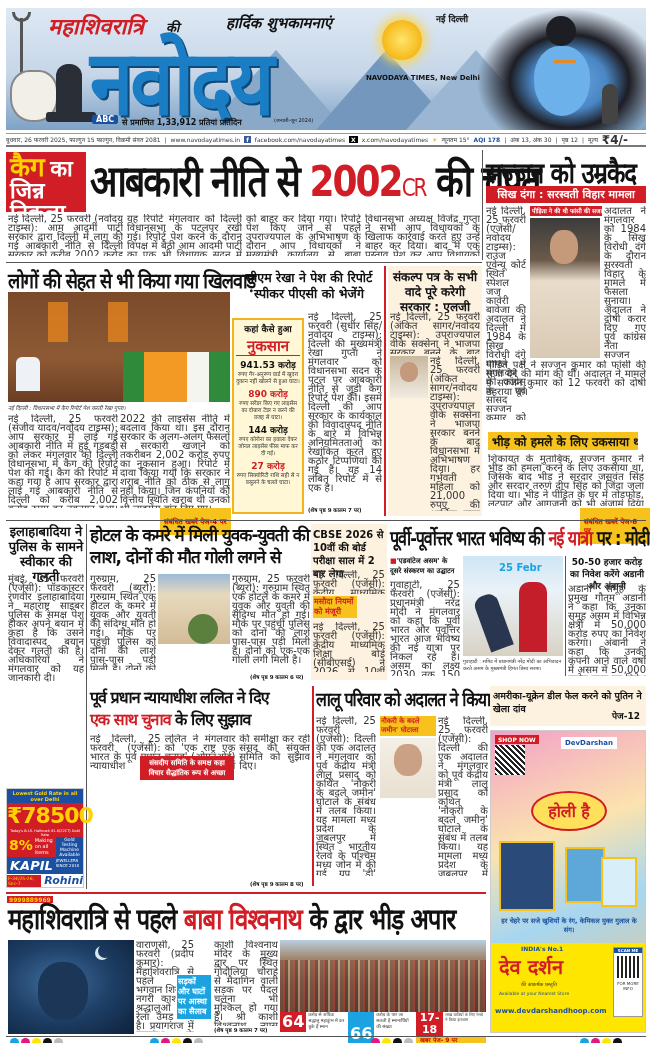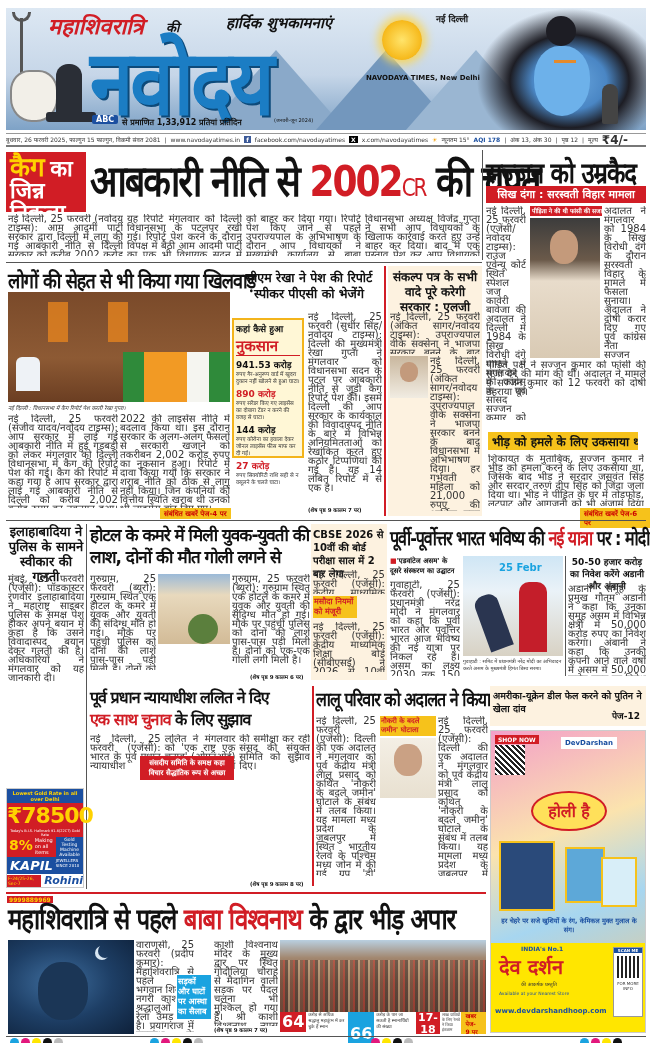--- a/index.html
+++ b/index.html
@@ -21,21 +21,21 @@
 .mainhead{left:90px;top:150px;width:390px;font-size:36px;font-weight:bold;letter-spacing:-2px;color:#111;white-space:nowrap;transform:scaleY(1.2);transform-origin:top left}
 .red{color:#d11d25}
 .col{font-size:10px;line-height:9px;color:#333;text-align:justify}
 .vline{background:#555;width:1px}
 .hline{background:#555;height:1px}
 .sajjan{left:486px;top:152px;width:160px;font-size:24px;font-weight:bold;letter-spacing:-1px;color:#111;transform:scaleY(1.2);transform-origin:top left;white-space:nowrap}
 .sikhbar{left:486px;top:186px;width:160px;height:17px;background:#d11d25;color:#fff;font-size:11px;font-weight:bold;text-align:center;line-height:17px}
 .sec-head{font-weight:bold;color:#111;white-space:nowrap;letter-spacing:-1px}
 .photo{background:#8a6a4a;overflow:hidden;position:absolute}
 .yellowbox{background:#fff7d6;border:2px solid #f3b41b}
-.tag{background:#f6c21b;color:#c00;font-size:7px;font-weight:bold;padding:1px 4px}
+.tag{background:#f6c21b;color:#c00;font-size:7px;font-weight:bold;padding:9px 4px}
 .orange-head{background:#f6c21b;color:#111;font-weight:bold}
 .goldad{left:6px;top:788px;width:78px;height:100px;background:#fff;border:1px solid #ccc}
 .bigstat{font-weight:bold;color:#fff;text-align:center}
 .cmyk{display:flex;gap:2px}
 .cmyk span{width:9px;height:9px;border-radius:50%;display:inline-block}
 </style>
 </head>
 <body>
 
 <div class="abs masthead">
@@ -126,21 +126,21 @@
   <div class="abs" style="left:40px;top:10px;width:20px;height:40px;background:#f28a1d;opacity:.7"></div>
   <div class="abs" style="left:100px;top:10px;width:20px;height:40px;background:#f28a1d;opacity:.7"></div>
   <div class="abs" style="left:115px;top:60px;width:107px;height:50px;background:linear-gradient(90deg,#2f8a3a 0 20%,#f29a24 20% 60%,#f5f5f0 60% 80%,#2f8a3a 80%)"></div>
   <div class="abs" style="left:8px;top:65px;width:24px;height:34px;background:#eef2f6;border-radius:6px 6px 0 0"></div>
 </div>
 <div class="abs" style="left:8px;top:404px;font-size:5.5px;font-style:italic;color:#333;white-space:nowrap">नई दिल्ली : विधानसभा में कैग रिपोर्ट पेश करती रेखा गुप्ता।</div>
 <div class="abs col" style="left:8px;top:414px;width:110px;height:94px;overflow:hidden">नई दिल्ली, 25 फरवरी (संजीव यादव/नवोदय टाइम्स): आप सरकार में लाई गई आबकारी नीति में हुई गड़बड़ी को लेकर मंगलवार को दिल्ली विधानसभा में कैग की रिपोर्ट पेश की गई। कैग की रिपोर्ट में कहा गया है आप सरकार द्वारा लाई गई आबकारी नीति से दिल्ली को करीब 2,002 करोड़ रुपए का नुकसान हुआ। इस दौरान न सिर्फ विशेषज्ञ पैनल की सिफारिशों को नजरअंदाज कर लाइसेंस जारी किए गए।</div>
 <div class="abs col" style="left:120px;top:414px;width:110px;height:94px;overflow:hidden">2022 की लाइसेंस नीति में बदलाव किया था। इस दौरान सरकार के अलग-अलग फैसलों से सरकारी खजाने को तकरीबन 2,002 करोड़ रुपए का नुकसान हुआ। रिपोर्ट में दावा किया गया कि सरकार ने शराब नीति को ठीक से लागू नहीं किया। जिन कंपनियों की वित्तीय स्थिति खराब थी उनको भी लाइसेंस बांट दिए गए।</div>
 <div class="abs tag" style="left:160px;top:508px">संबंधित खबरें पेज-4 पर</div>
 
-<div class="abs yellowbox" style="left:232px;top:318px;width:72px;height:140px;padding:2px;">
+<div class="abs yellowbox" style="left:232px;top:318px;width:72px;height:196px;padding:2px;text-align:center">
   <div style="font-size:9px;font-weight:bold;color:#111">कहां कैसे हुआ</div>
   <div style="font-size:15px;font-weight:bold;color:#d11d25;border-bottom:1px solid #d11d25;margin-bottom:2px">नुकसान</div>
   <div style="font-size:9px;font-weight:bold;color:#111">941.53 करोड़</div>
   <div style="font-size:5.5px;line-height:7px;color:#333">रुपए गैर-अनुरूप वार्ड में खुदरा दुकान नहीं खोलने से हुआ घाटा।</div>
   <div style="font-size:9px;font-weight:bold;color:#d11d25;margin-top:2px">890 करोड़</div>
   <div style="font-size:5.5px;line-height:7px;color:#333">रुपए सरेंडर किए गए लाइसेंस का दोबारा टेंडर न करने की वजह से घाटा।</div>
   <div style="font-size:9px;font-weight:bold;color:#111;margin-top:2px">144 करोड़</div>
   <div style="font-size:5.5px;line-height:7px;color:#333">रुपए कोरोना का हवाला देकर जोनल लाइसेंस फीस माफ कर दी गई।</div>
   <div style="font-size:9px;font-weight:bold;color:#d11d25;margin-top:2px">27 करोड़</div>
   <div style="font-size:5.5px;line-height:7px;color:#333">रुपए सिक्योरिटी राशि सही से न वसूलने के चलते घाटा।</div>
@@ -276,21 +276,21 @@
 </div>
 <div class="abs" style="left:280px;top:1012px;width:206px;height:22px;display:flex;gap:2px;background:#fff">
   <div style="display:flex;align-items:flex-start;width:66px">
     <span class="bigstat" style="background:#d11d25;font-size:16px;line-height:20px;padding:0 2px">64</span>
     <span style="font-size:4.5px;line-height:6px;color:#333;padding-left:2px">करोड़ से अधिक श्रद्धालु महाकुंभ में कर चुके हैं स्नान</span>
   </div>
   <div style="display:flex;align-items:flex-start;width:66px">
     <span class="bigstat" style="background:#1aa3e0;font-size:16px;line-height:20px;padding:12px 2px">66</span>
     <span style="font-size:4.5px;line-height:6px;color:#333;padding-left:2px">करोड़ के पार जा सकती है स्नानार्थियों की संख्या</span>
   </div>
-  <div style="display:flex;flex-direction:row;width:70px">
+  <div style="display:flex;flex-direction:column;width:70px">
     <div style="display:flex">
       <span class="bigstat" style="background:#d11d25;font-size:11px;line-height:12px;padding:0 2px">17-18</span>
       <span style="font-size:4px;line-height:5px;color:#333;padding-left:2px">लाख यात्रियों के लिए रेलवे ने किया इंतजाम</span>
     </div>
     <span class="tag" style="font-size:6px;padding:0 4px">खबर पेज- 9 पर</span>
   </div>
 </div>
 
 <div class="abs hline" style="left:6px;top:1036px;width:640px"></div>
 <div class="abs cmyk" style="left:10px;top:1038px">

